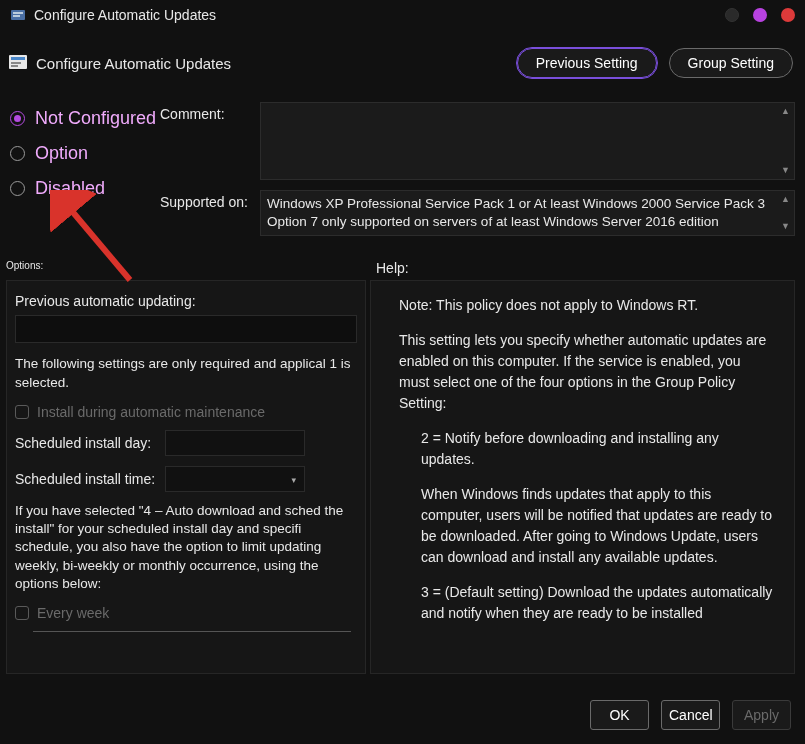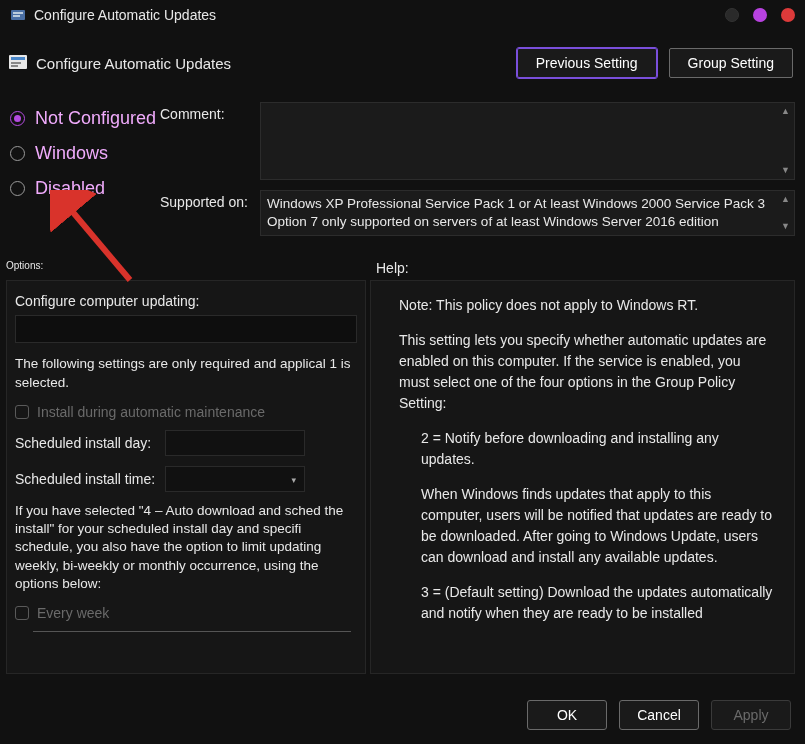--- a/index.html
+++ b/index.html
@@ -32,21 +32,21 @@
     padding: 18px 12px 8px 8px;
   }
   .subtitle-row .sicon { width:20px; height:18px; margin-right:8px; display:inline-flex; align-items:center; justify-content:center;}
   .subtitle-row .stitle { flex:1; font-size:15px; }
   .navbtn {
     border:1px solid #6a6a6a;
     background:#1a1a1a;
     color:#fff;
     padding:6px 18px;
     font-size:14px;
-    border-radius:2px;
+    border-radius:15px;
     margin-left:12px;
     cursor:pointer;
   }
   .navbtn:first-of-type{
     border:1px solid #7a4fdc;
     outline:1px solid #7a4fdc;
   }
 
   .upper {
     display:flex;
@@ -103,21 +103,21 @@
     overflow:hidden; margin-left:4px; font-size:14px; line-height:1.5;
   }
   .help-pane p { margin-bottom:14px; }
   .help-pane .indent { padding-left:22px; }
 
   .footer {
     position:absolute; right:14px; bottom:14px; display:flex;
   }
   .fbtn {
     border:1px solid #6a6a6a; background:#1a1a1a; color:#fff;
-    padding:6px 7px; width:80px; text-align:center; font-size:14px; border-radius:3px;
+    padding:6px 7px; width:59px; text-align:center; font-size:14px; border-radius:3px;
     margin-left:12px; cursor:pointer;
   }
   .fbtn.disabled { color:#6a6a6a; border-color:#3a3a3a; cursor:default;}
   
   .arrow-ann { position:absolute; left:50px; top:190px; pointer-events:none; z-index:50;}
 </style>
 </head>
 <body>
 
 <div class="titlebar">
@@ -149,21 +149,21 @@
 </div>
 
 <div class="upper">
   <div class="radio-col">
     <div class="radio-row">
       <span class="radio selected"></span>
       <span class="radio-label">Not Configured</span>
     </div>
     <div class="radio-row">
       <span class="radio"></span>
-      <span class="radio-label">Windows</span>
+      <span class="radio-label">Option</span>
     </div>
     <div class="radio-row">
       <span class="radio"></span>
       <span class="radio-label">Disabled</span>
     </div>
   </div>
   <div class="fields-col">
     <div class="field-row">
       <div class="field-label">Comment:</div>
       <div class="comment-box">
@@ -183,21 +183,21 @@
   </div>
 </div>
 
 <div class="section-headers">
   <div class="left">Options:</div>
   <div class="right">Help:</div>
 </div>
 
 <div class="lower">
   <div class="options-pane">
-    <div class="opt-label">Configure computer updating:</div>
+    <div class="opt-label">Previous automatic updating:</div>
     <div class="opt-input"></div>
     <div class="opt-para">The following settings are only required and applical 1 is selected.</div>
     <div class="chk-row greyed">
       <span class="chk"></span>
       <span>Install during automatic maintenance</span>
     </div>
     <div class="inline-row">
       <span class="lbl">Scheduled install day:</span>
       <div class="fld"></div>
     </div>

